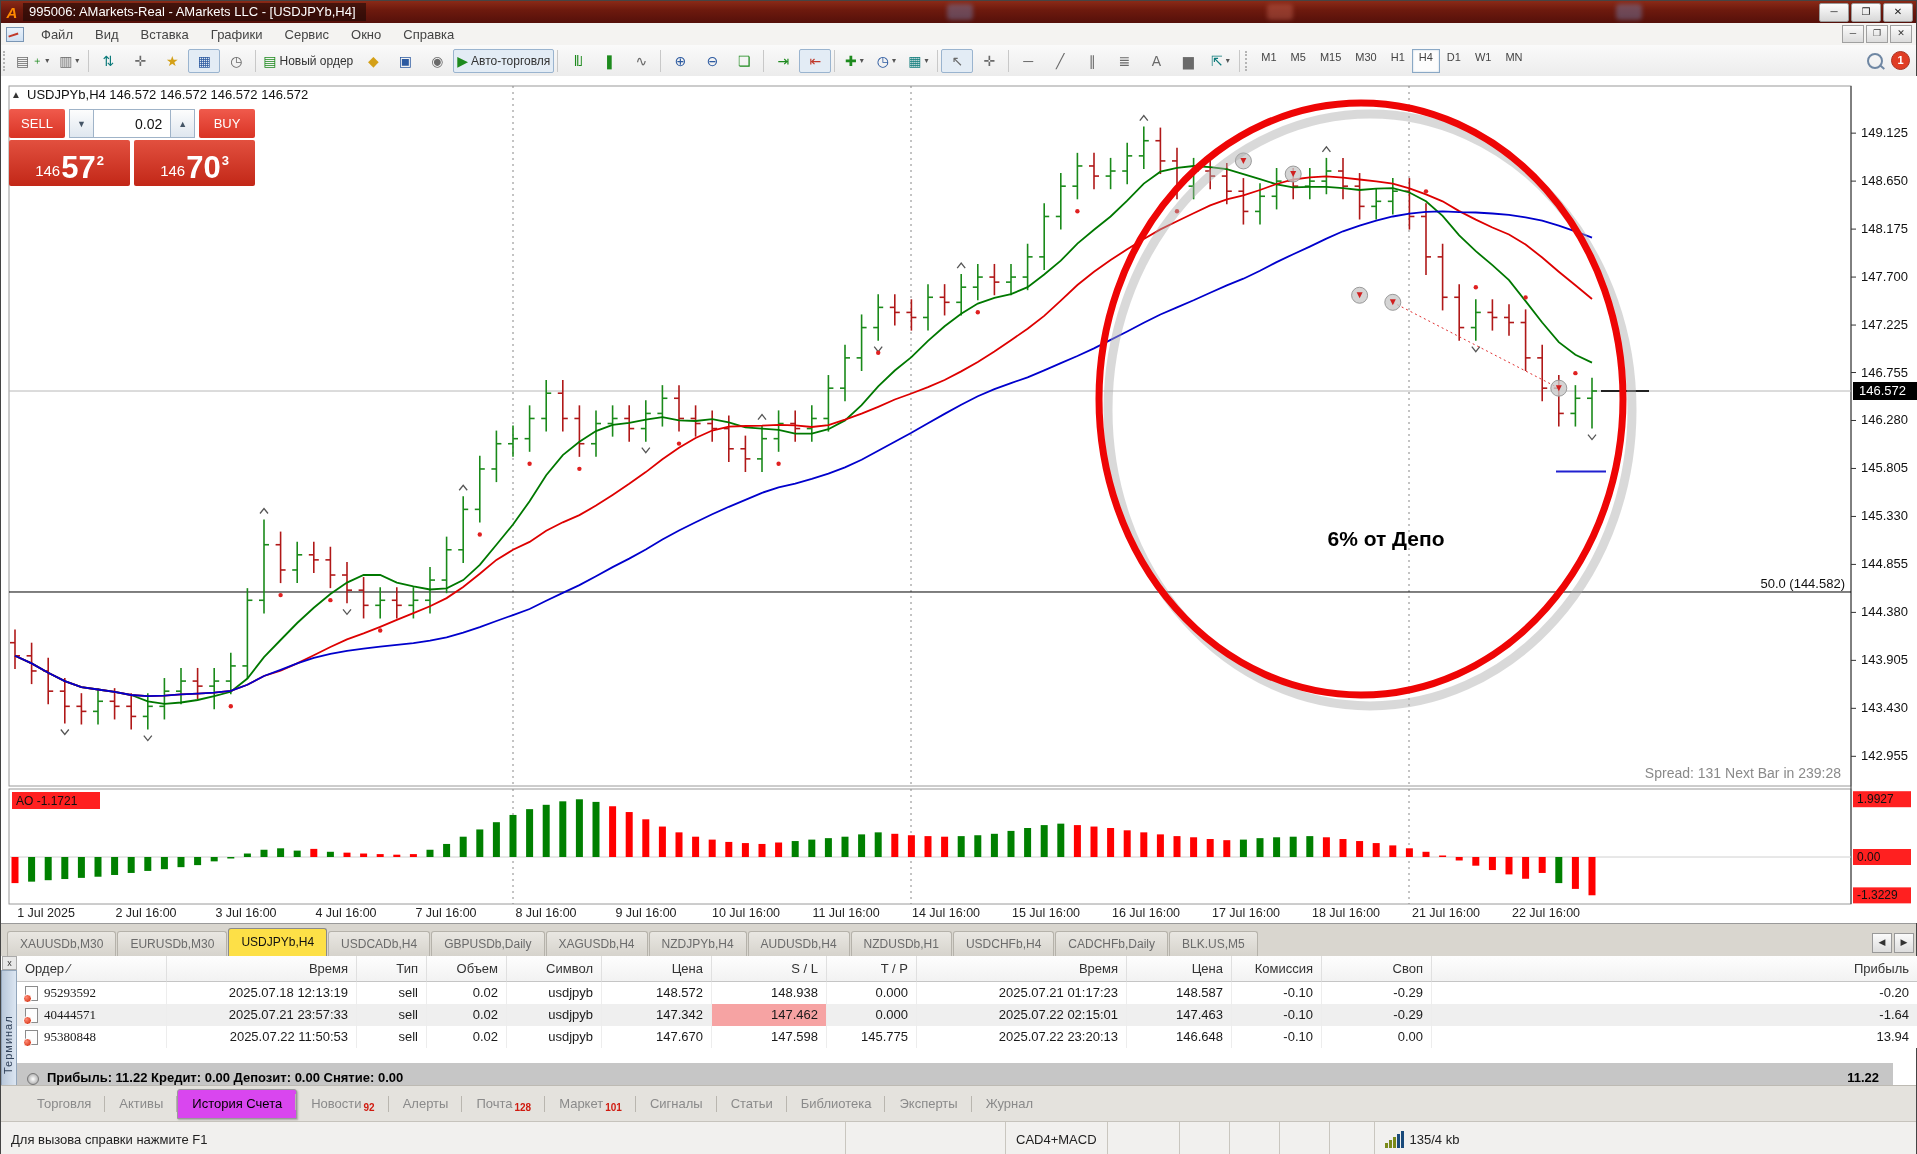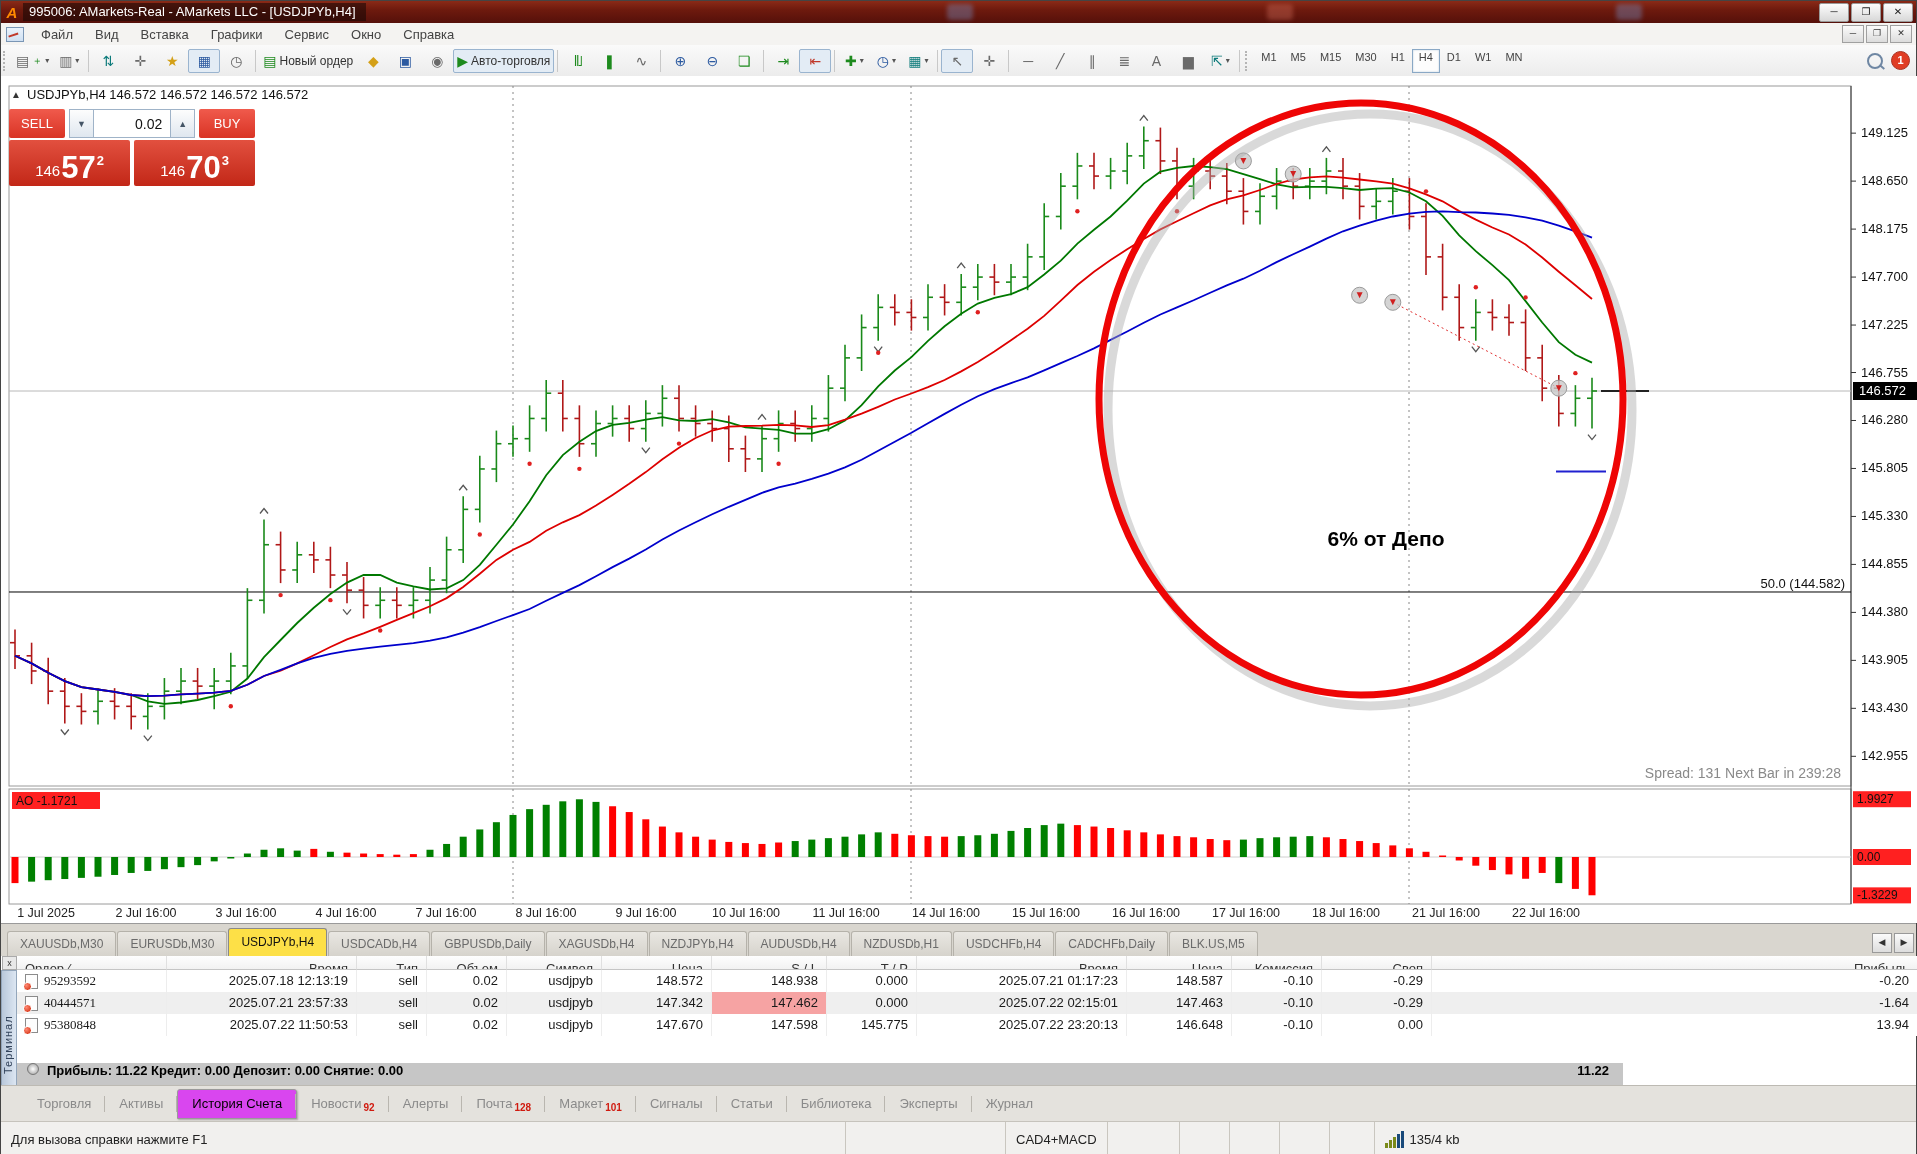--- a/index.html
+++ b/index.html
@@ -79,34 +79,34 @@
 
   
   .terminal{position:absolute;left:0;top:955px;width:100%;height:199px;background:#fff;}
   .term-strip{position:absolute;left:0;top:14px;width:16px;height:150px;background:linear-gradient(90deg,#dce6f2,#b9c8da);
     border:1px solid #93a6bb;box-sizing:border-box;color:#31425a;font-size:11px;
     writing-mode:vertical-rl;transform:rotate(180deg);text-align:center;letter-spacing:1px;}
   .term-close{position:absolute;left:1px;top:0;width:15px;height:14px;background:#e8e8e8;border:1px solid #aaa;
     font-size:9px;line-height:12px;text-align:center;color:#333;box-sizing:border-box;}
   .ordgrid{position:absolute;left:16px;top:0;width:1901px;display:grid;
     grid-template-columns:150px 190px 70px 80px 95px 110px 115px 90px 210px 105px 90px 110px 1fr;}
-  .hcell{height:14px;line-height:26px;font-size:13px;color:#333;background:linear-gradient(#fefefe,#f2f2f2);
+  .hcell{height:26px;line-height:26px;font-size:13px;color:#333;background:linear-gradient(#fefefe,#f2f2f2);
     border-bottom:1px solid #c5c5c5;border-right:1px solid #e0e0e0;padding:0 8px;text-align:right;
     overflow:hidden;white-space:nowrap;box-sizing:border-box;}
   .hcell.first{text-align:left;}
   .ccell{height:22px;line-height:22px;font-size:13px;color:#1a1a1a;padding:0 8px;text-align:right;
     border-right:1px solid #ededed;white-space:nowrap;box-sizing:border-box;display:flex;align-items:center;justify-content:flex-end;}
   .ccell.first{justify-content:flex-start;gap:6px;font-family:Liberation Serif, serif;}
   .row-even{background:#fff;} .row-odd{background:#efefef;}
   .slpink{background:#f6a3a3 !important;}
   .doc-ico{width:11px;height:13px;background:#fdfdfd;border:1px solid #8b8b8b;position:relative;flex:0 0 11px;}
   .doc-ico:after{content:"";position:absolute;left:-3px;bottom:-3px;width:7px;height:7px;border-radius:50%;
     background:radial-gradient(circle at 35% 35%,#ff8a75,#cc2200);border:1px solid #fff;}
-  .sumrow{position:absolute;left:16px;top:107px;width:1606px;height:22px;background:#c6c6c6;
-    display:flex;align-items:flex-start;font-size:13px;color:#000;font-weight:bold;}
+  .sumrow{position:absolute;left:16px;top:107px;width:1876px;height:22px;background:#c6c6c6;
+    display:flex;align-items:flex-end;font-size:13px;color:#000;font-weight:bold;}
   .sumrow .dot{width:10px;height:10px;border-radius:50%;background:radial-gradient(#fff,#9a9a9a);border:1px solid #777;margin:0 8px 0 10px;}
   .sumrow .right{margin-left:auto;padding-right:14px;}
 
   
   .termtabs{position:absolute;left:0;top:1084px;width:100%;height:36px;background:#e4e2dd;border-top:1px solid #bdbab3;
     display:flex;align-items:center;padding-left:22px;box-sizing:border-box;}
   .termtab{position:relative;height:24px;line-height:24px;padding:0 14px;font-size:13px;color:#8a8a8a;white-space:nowrap;}
   .termtab:not(:last-child):after{content:"";position:absolute;right:0;top:4px;height:16px;width:1px;background:#b9b6af;}
   .termtab.active{background:#d946ef;color:#000;border:1px solid #9a9a9a;border-radius:3px 3px 0 0;height:28px;line-height:28px;
     box-shadow:1px 1px 2px rgba(0,0,0,.25);}

